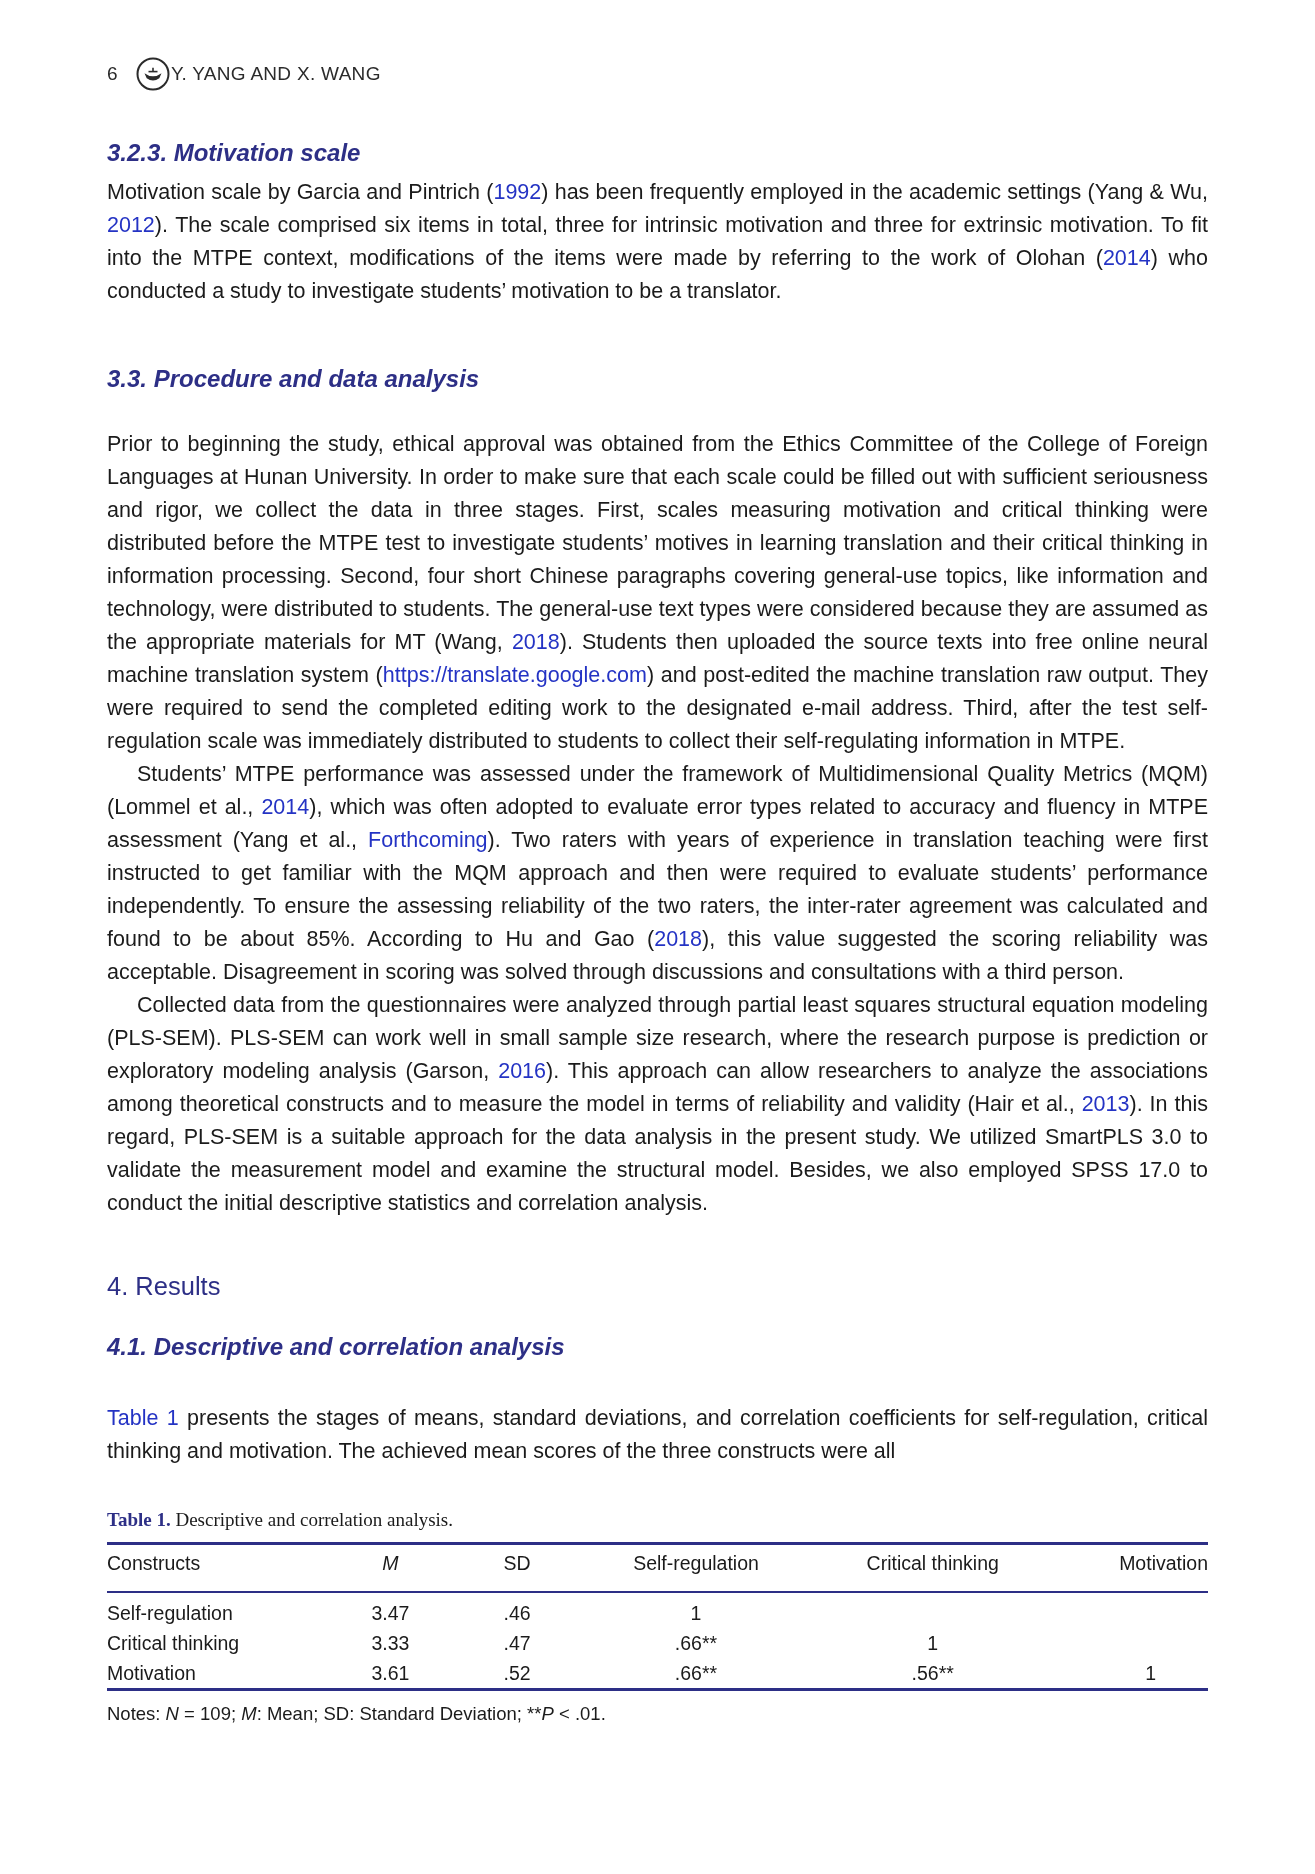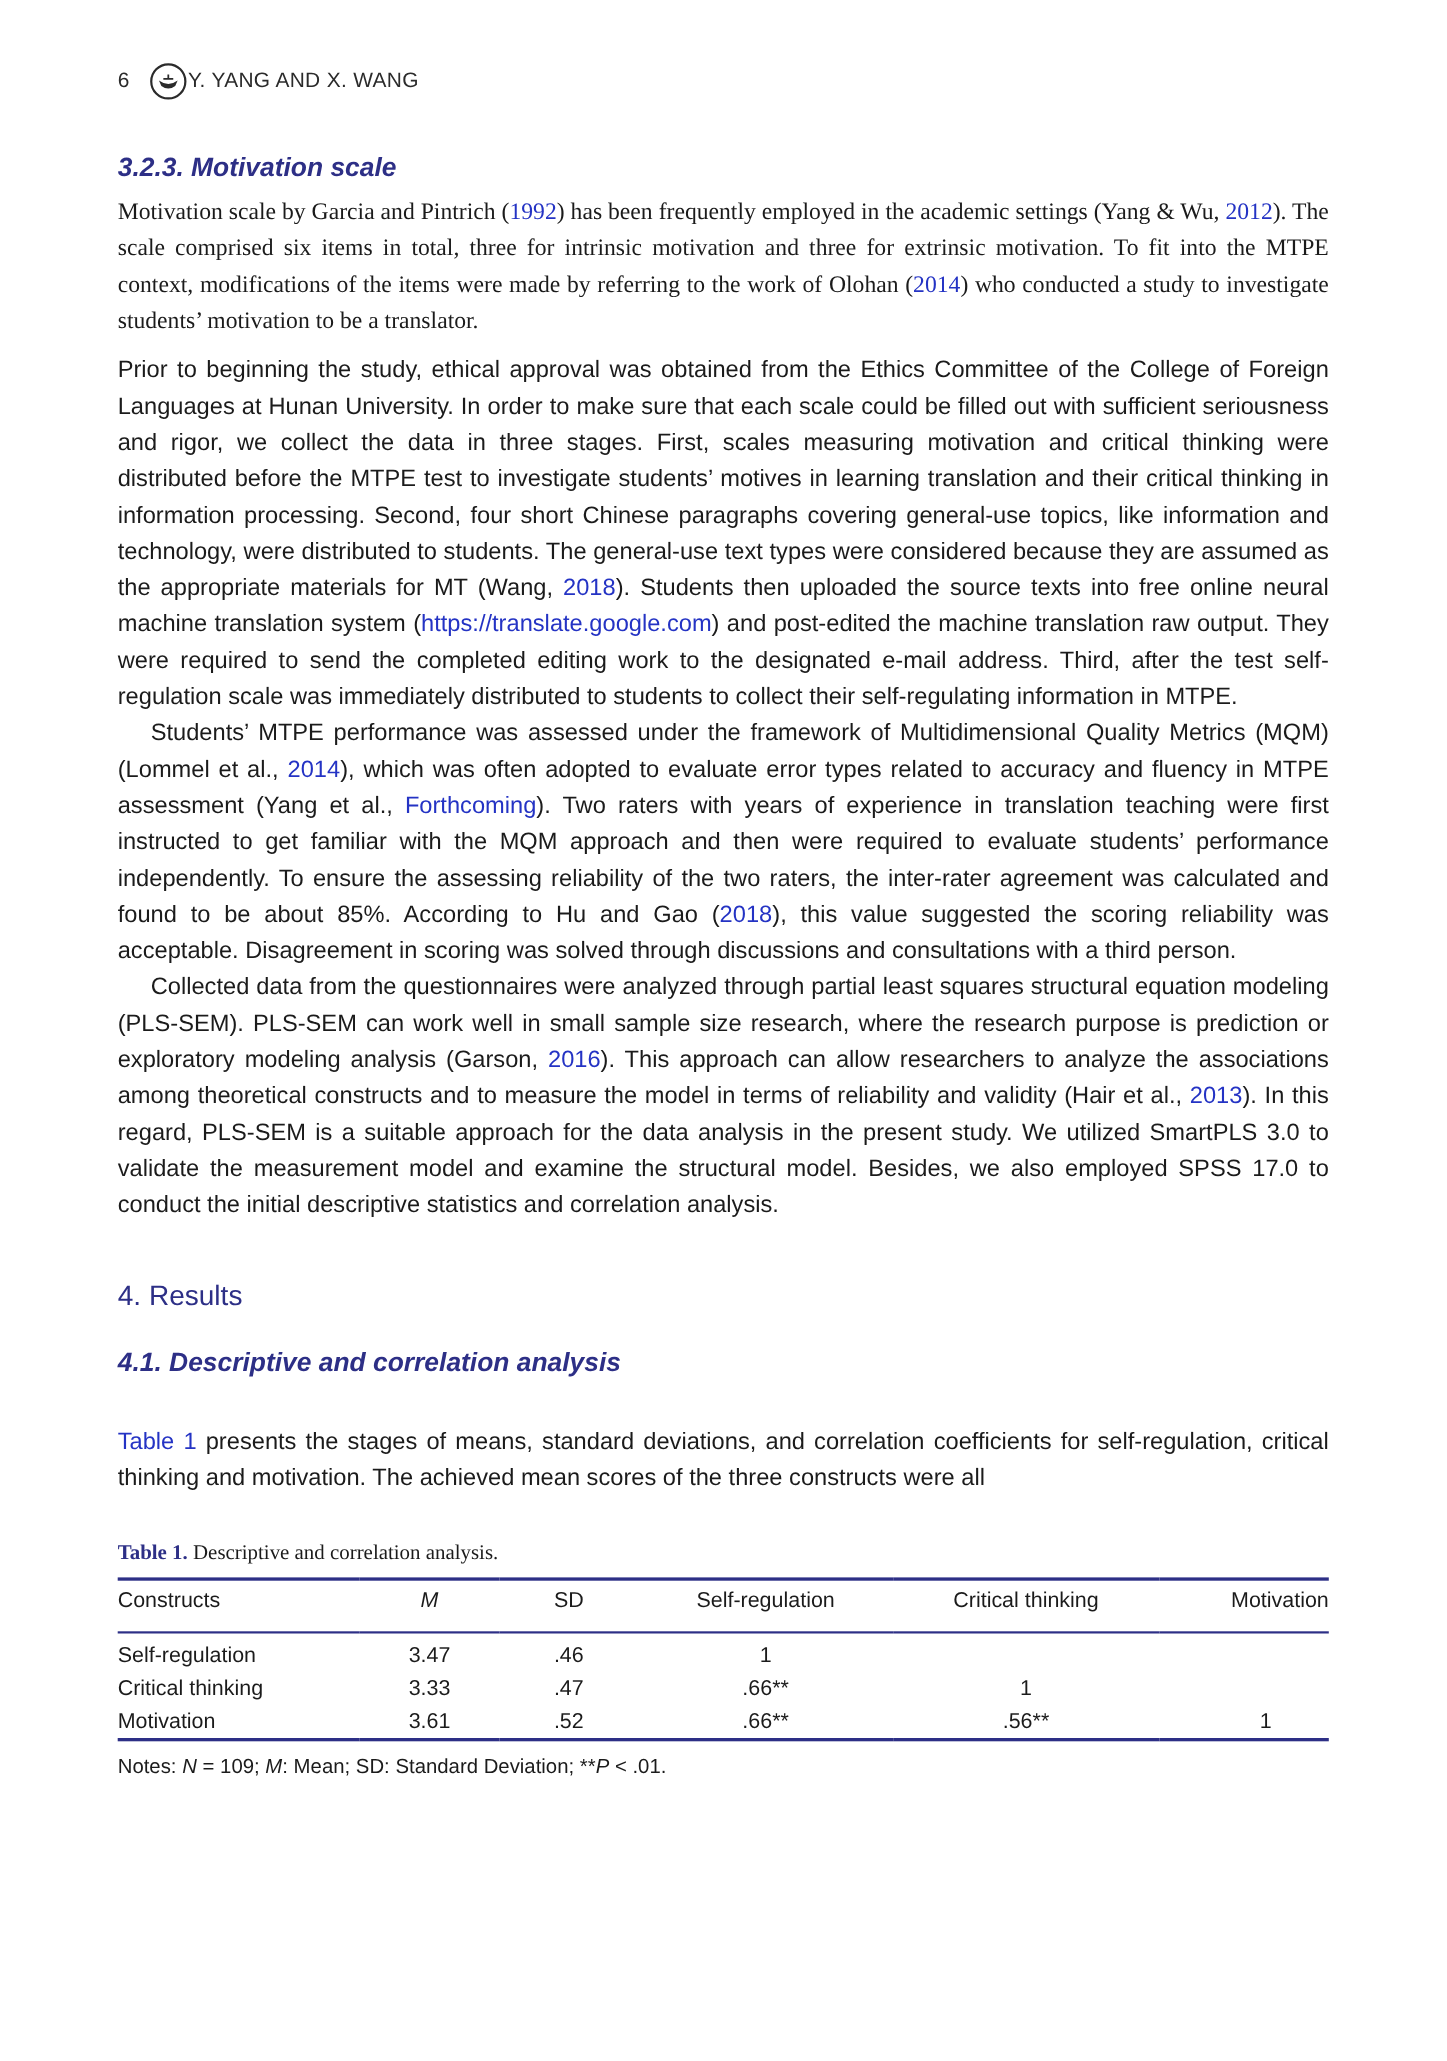--- a/index.html
+++ b/index.html
@@ -57,21 +57,21 @@
   .h-41{margin-bottom:40px;}
 
   
   .body-p{
     font-size:21.5px;
     line-height:33px;
     text-align:justify;
     margin:0;
     color:var(--text);
   }
-  .after-h{margin-top:6px;font-family:Liberation Serif, serif;}
+  .after-h{margin-top:6px;}
   .after-h33{margin-top:12px;}
   .indent{text-indent:30px;}
   .link{color:var(--link);}
   .it{font-style:italic;}
 
   
   .tablewrap{margin-top:40px;}
   .caption{font-size:19px;margin:0 0 10px 0;line-height:24px;font-family:Liberation Serif, serif;}
   .cap-label{color:var(--heading);font-weight:bold;}
   table{
@@ -118,20 +118,21 @@
         <path d="M13.5 15.6 h9" stroke="#2b2b2b" stroke-width="1.6" fill="none"></path>
         <path d="M18 11.8 v3.4" stroke="#2b2b2b" stroke-width="1.6" fill="none"></path>
       </svg>
     </span>
     <span class="rh-text">Y. YANG AND X. WANG</span>
   </div>
 
   <h3 class="h-sub h-323">3.2.3. Motivation scale</h3>
   <p class="body-p after-h"><span>Motivation scale by Garcia and Pintrich (</span><span class="link">1992</span><span>) has been frequently employed in the academic settings (Yang &amp; Wu, </span><span class="link">2012</span><span>). The scale comprised six items in total, three for intrinsic motivation and three for extrinsic motivation. To fit into the MTPE context, modifications of the items were made by referring to the work of Olohan (</span><span class="link">2014</span><span>) who conducted a study to investigate students’ motivation to be a translator.</span></p>
 
+  <h3 class="h-sub h-33">3.3. Procedure and data analysis</h3>
   <p class="body-p after-h33"><span>Prior to beginning the study, ethical approval was obtained from the Ethics Committee of the College of Foreign Languages at Hunan University. In order to make sure that each scale could be filled out with sufficient seriousness and rigor, we collect the data in three stages. First, scales measuring motivation and critical thinking were distributed before the MTPE test to investigate students’ motives in learning translation and their critical thinking in information processing. Second, four short Chinese paragraphs covering general-use topics, like information and technology, were distributed to students. The general-use text types were considered because they are assumed as the appropriate materials for MT (Wang, </span><span class="link">2018</span><span>). Students then uploaded the source texts into free online neural machine translation system (</span><span class="link">https://translate.google.com</span><span>) and post-edited the machine translation raw output. They were required to send the completed editing work to the designated e-mail address. Third, after the test self-regulation scale was immediately distributed to students to collect their self-regulating information in MTPE.</span></p>
   <p class="body-p indent"><span>Students’ MTPE performance was assessed under the framework of Multidimensional Quality Metrics (MQM) (Lommel et al., </span><span class="link">2014</span><span>), which was often adopted to evaluate error types related to accuracy and fluency in MTPE assessment (Yang et al., </span><span class="link">Forthcoming</span><span>). Two raters with years of experience in translation teaching were first instructed to get familiar with the MQM approach and then were required to evaluate students’ performance independently. To ensure the assessing reliability of the two raters, the inter-rater agreement was calculated and found to be about 85%. According to Hu and Gao (</span><span class="link">2018</span><span>), this value suggested the scoring reliability was acceptable. Disagreement in scoring was solved through discussions and consultations with a third person.</span></p>
   <p class="body-p indent"><span>Collected data from the questionnaires were analyzed through partial least squares structural equation modeling (PLS-SEM). PLS-SEM can work well in small sample size research, where the research purpose is prediction or exploratory modeling analysis (Garson, </span><span class="link">2016</span><span>). This approach can allow researchers to analyze the associations among theoretical constructs and to measure the model in terms of reliability and validity (Hair et al., </span><span class="link">2013</span><span>). In this regard, PLS-SEM is a suitable approach for the data analysis in the present study. We utilized SmartPLS 3.0 to validate the measurement model and examine the structural model. Besides, we also employed SPSS 17.0 to conduct the initial descriptive statistics and correlation analysis.</span></p>
 
   <h2 class="h-main">4. Results</h2>
   <h3 class="h-sub h-41">4.1. Descriptive and correlation analysis</h3>
   <p class="body-p"><span class="link">Table 1</span><span> presents the stages of means, standard deviations, and correlation coefficients for self-regulation, critical thinking and motivation. The achieved mean scores of the three constructs were all</span></p>
 
   <div class="tablewrap">
     <p class="caption">

